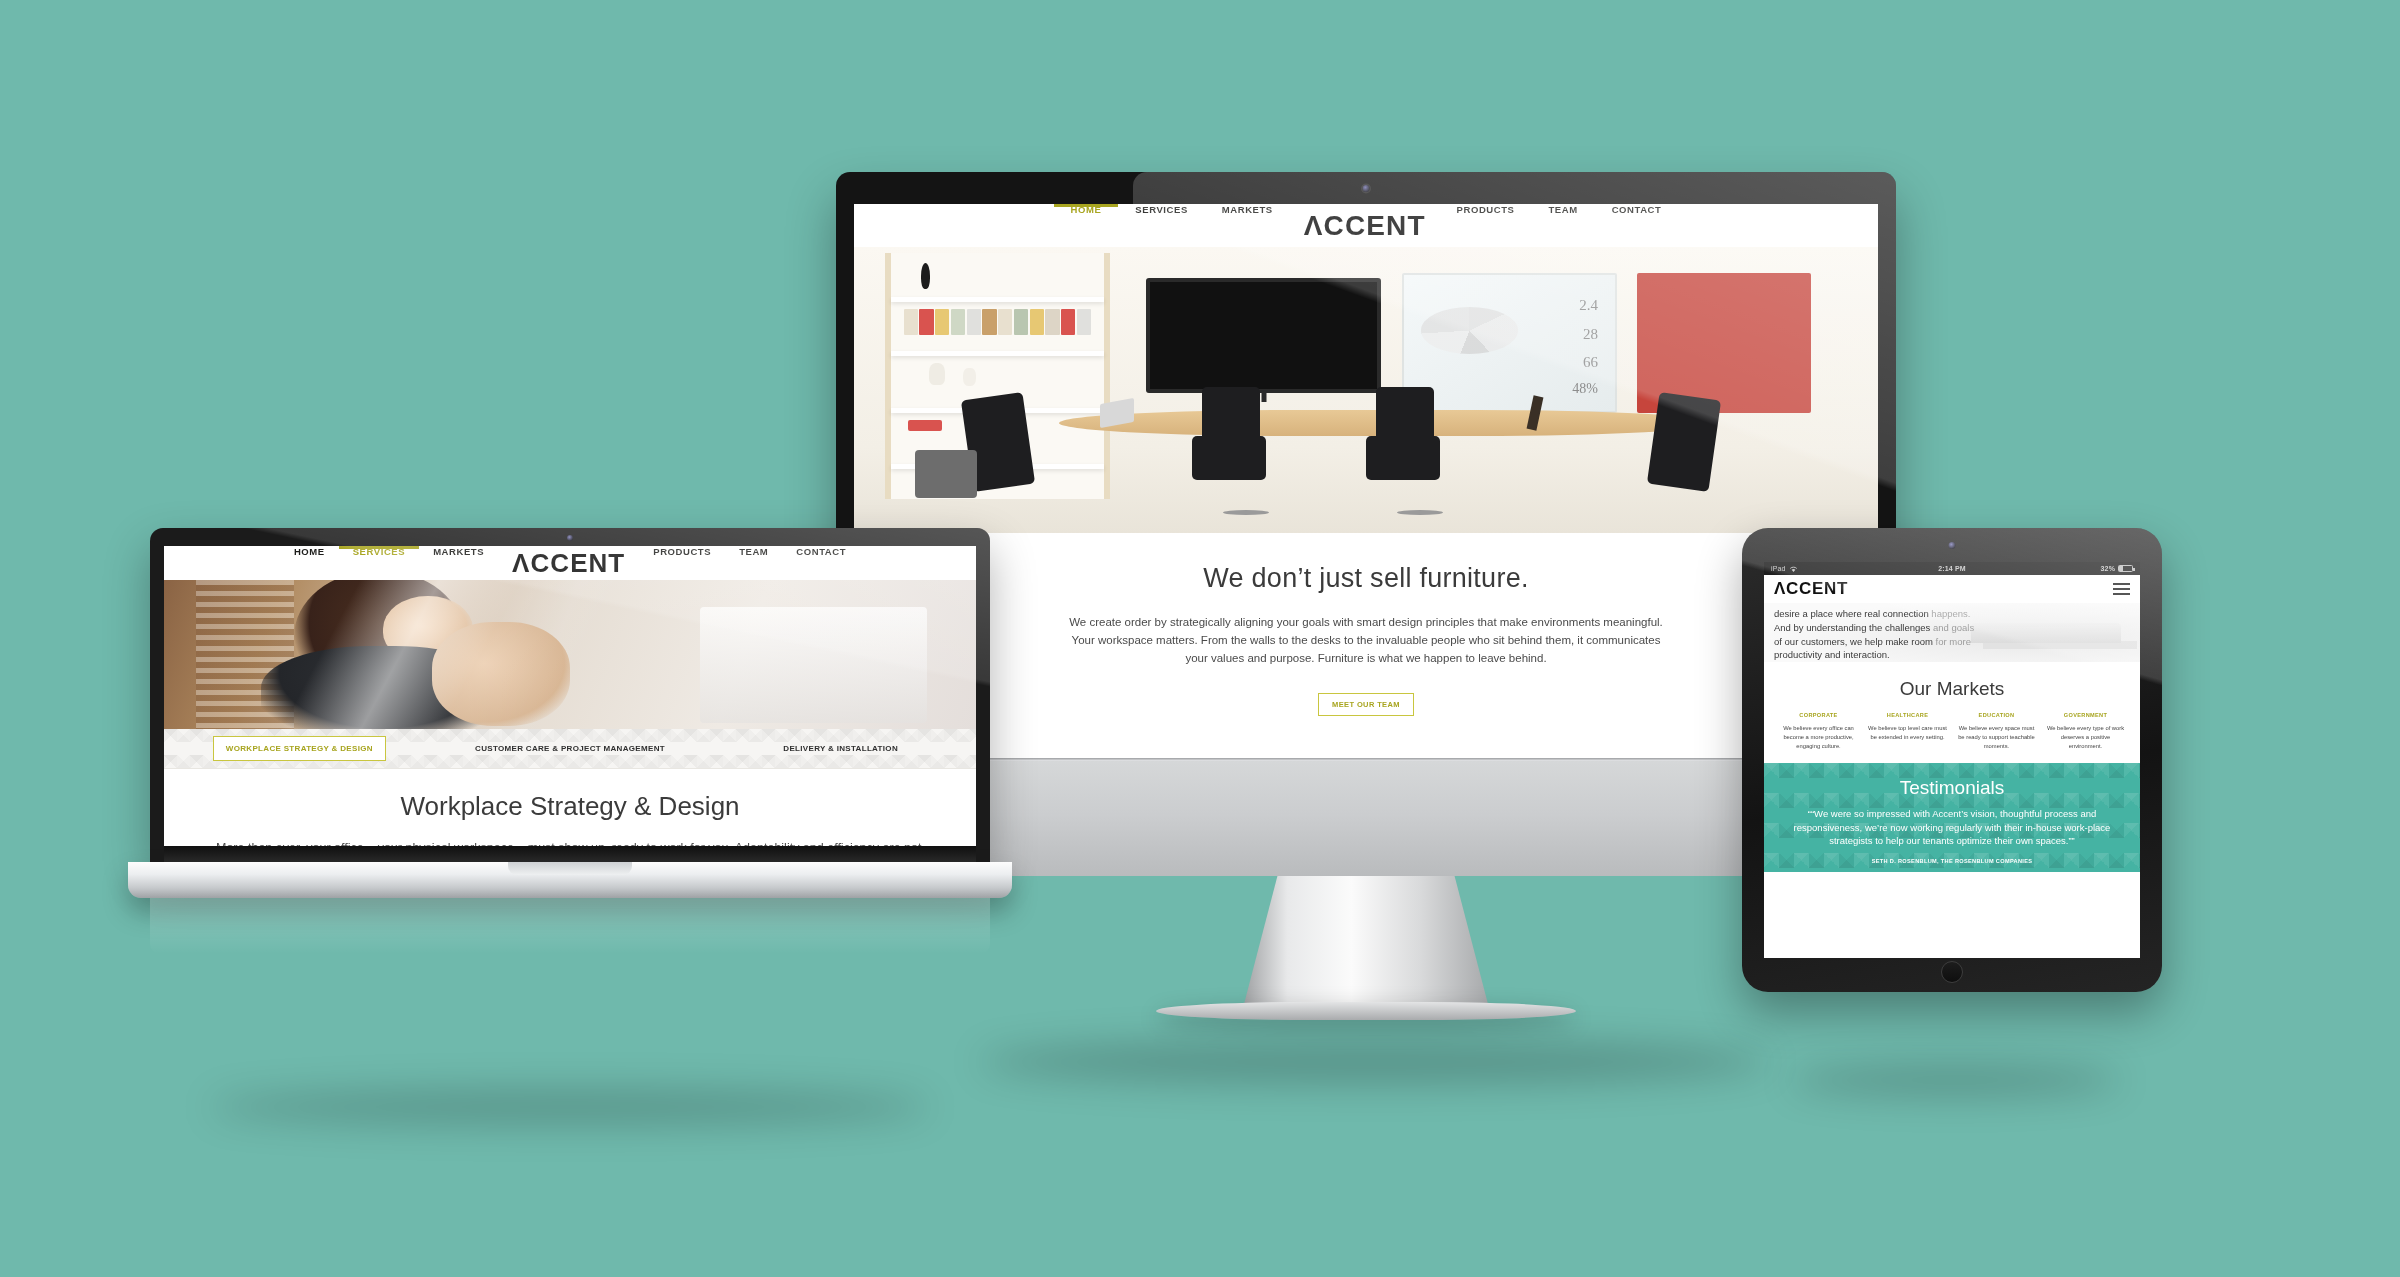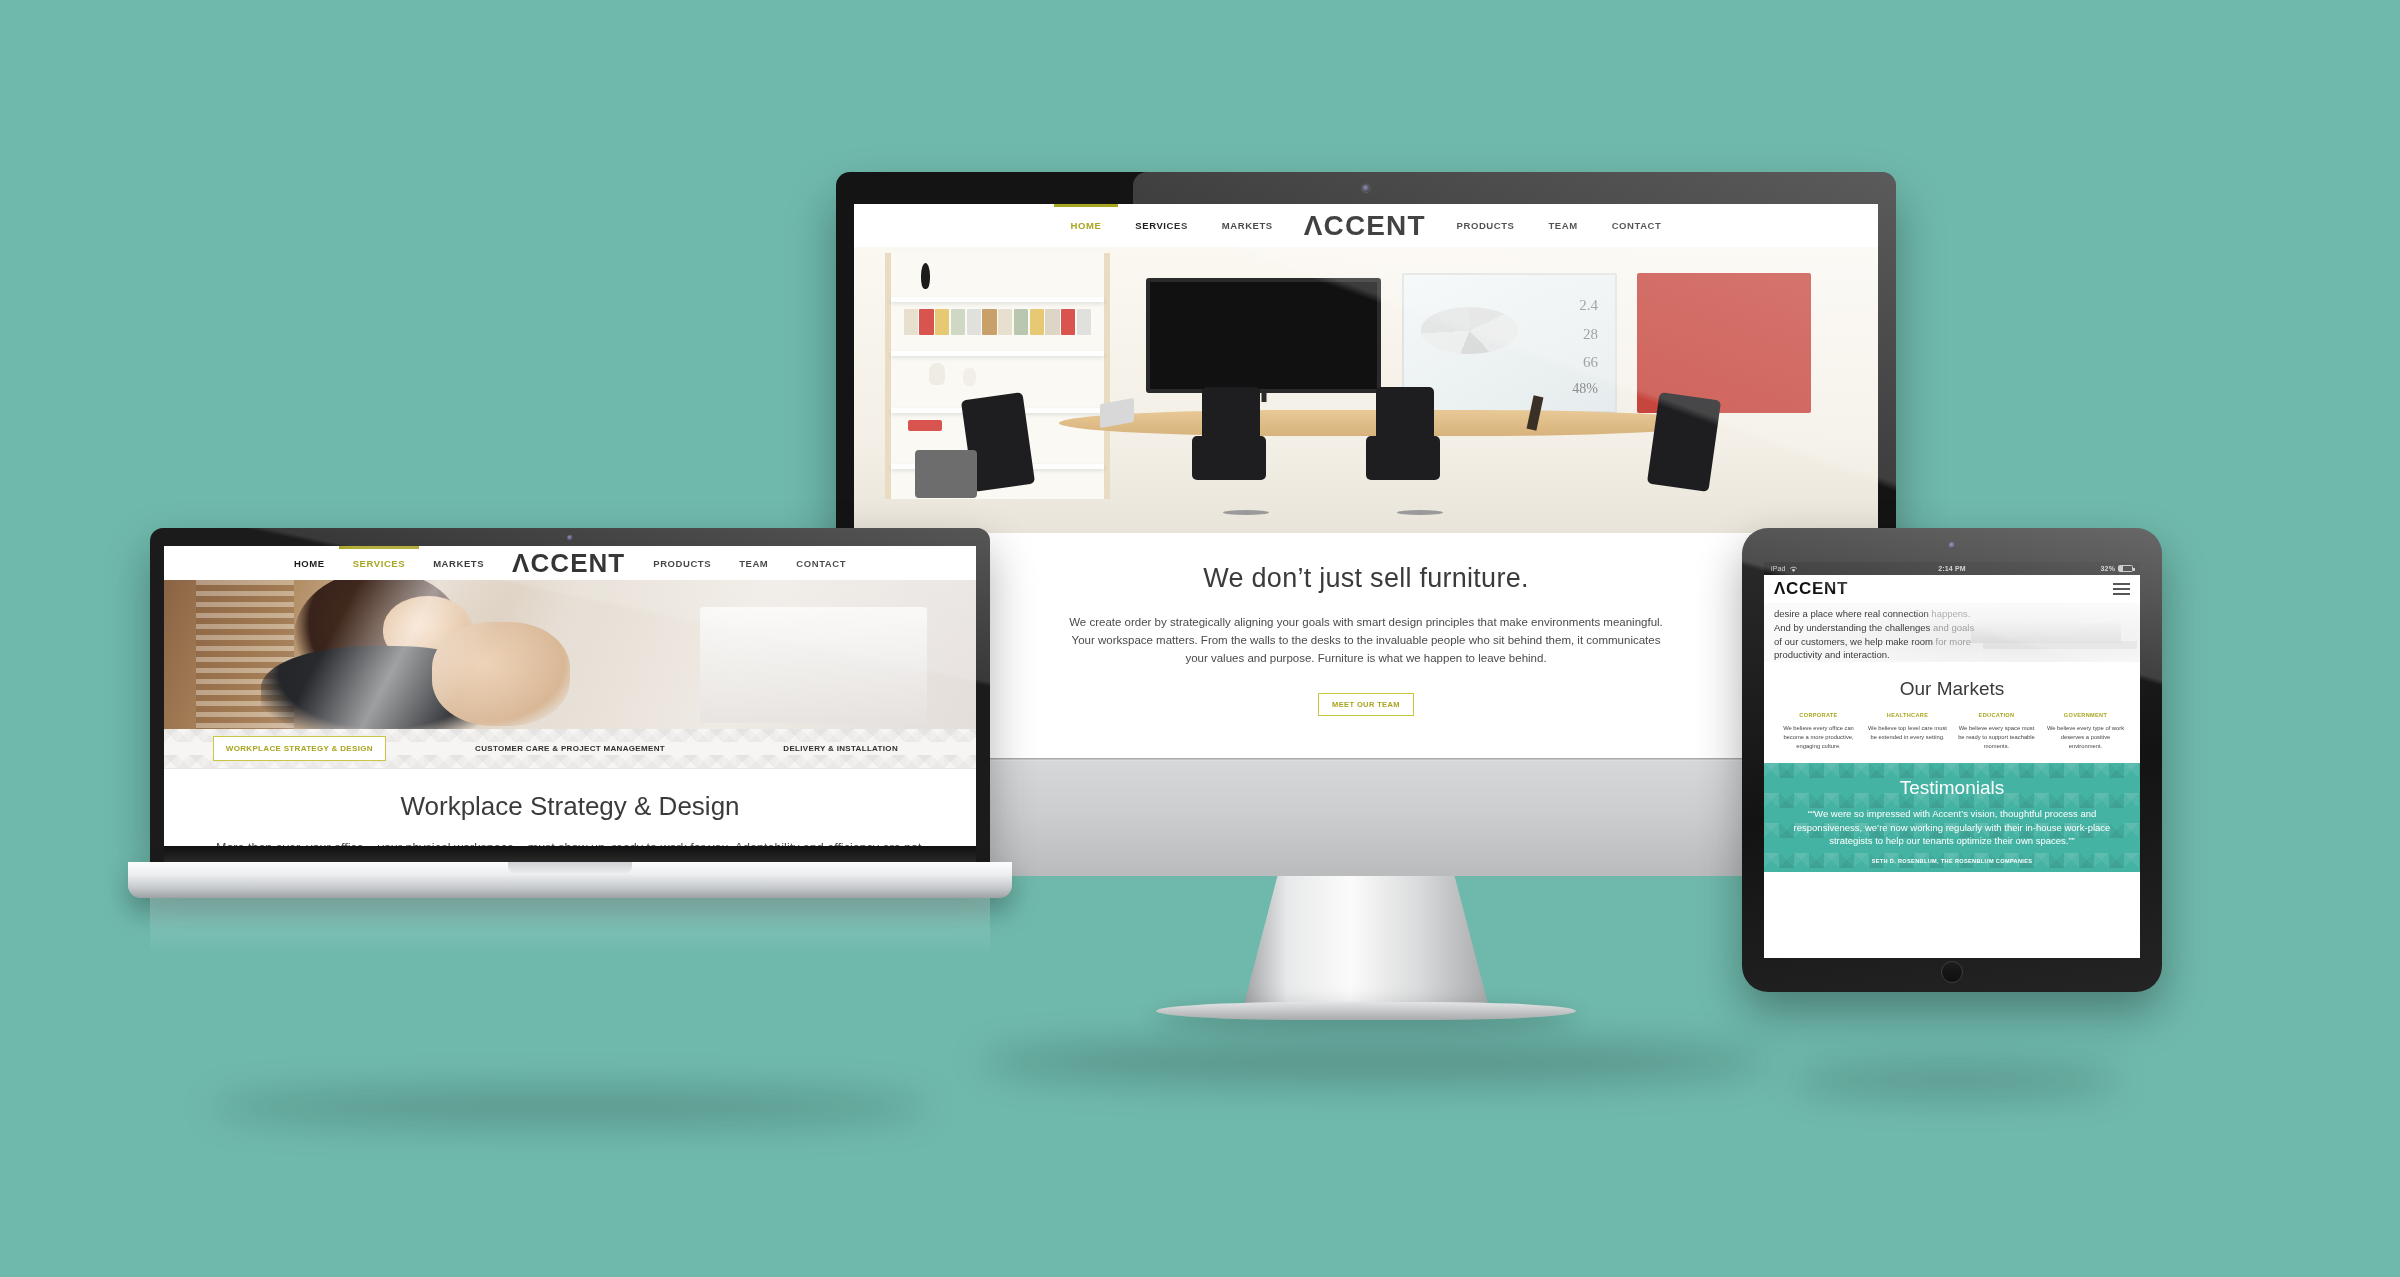--- a/index.html
+++ b/index.html
@@ -19,21 +19,21 @@
   }
   .navlink {
     font-weight:bold; letter-spacing:.06em; color:#1d1d1b;
     text-transform:uppercase; white-space:nowrap;
   }
   .navlink.active { color:#a8a520; }
   .navlink.active::before {
     content:""; position:absolute; top:0; left:0; right:0;
     height:3px; background:#a8a520;
   }
-  .navlink-wrap { position:relative; display:flex; align-items:center; height:100%; }
+  .navlink-wrap { position:relative; display:flex; height:100%; }
   .logo { font-weight:bold; letter-spacing:.04em; color:#111; display:flex; align-items:center; }
   .logo .lam { display:inline-block; }
 
   .hero { position:relative; width:100%; overflow:hidden; }
   .sect { text-align:center; }
   .sect h2 { font-weight:300; color:#3b3b3b; letter-spacing:.01em; }
   .sect p { color:#4a4a4a; line-height:1.55; }
   .btn-outline {
     display:inline-block; border:1px solid #c9c63f; color:#a8a520;
     font-weight:bold; letter-spacing:.05em; background:#fff;

